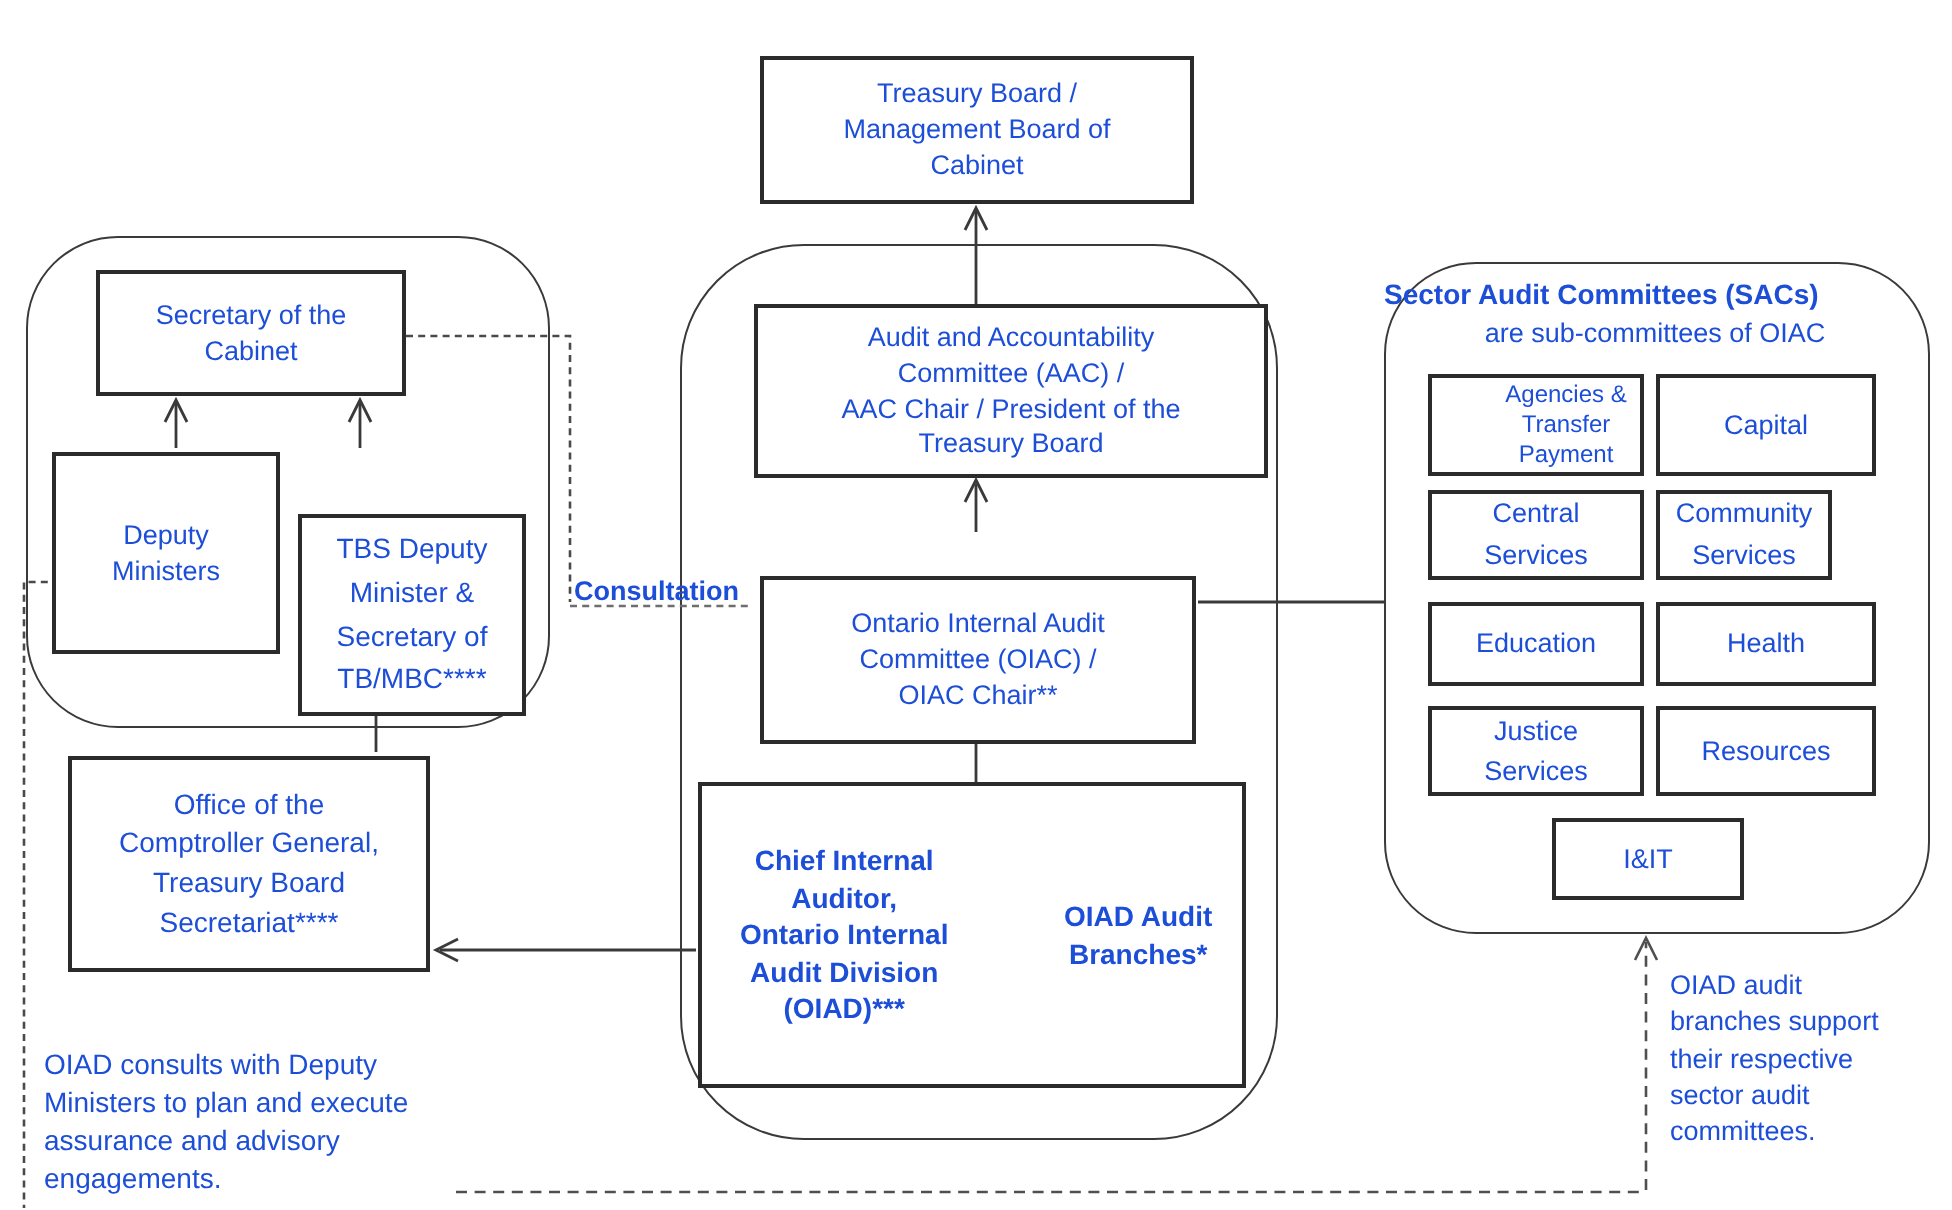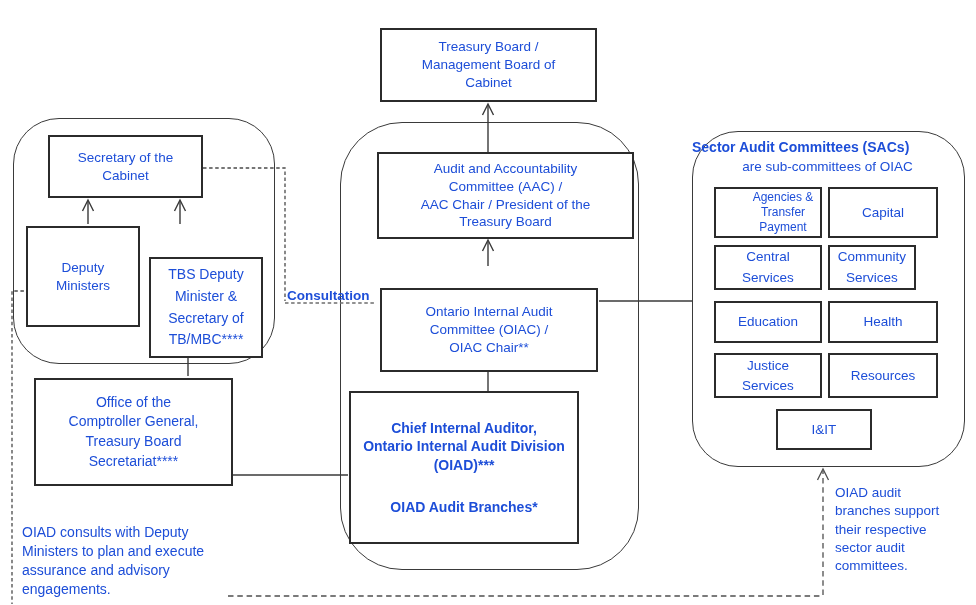--- a/index.html
+++ b/index.html
@@ -78,39 +78,39 @@
 
   <div class="box" style="left:377px;top:152px;width:257px;height:87px;"><span>Audit and Accountability
 Committee (AAC) /
 AAC Chair / President of the
 Treasury Board</span></div>
 
   <div class="box" style="left:380px;top:266px;width:218px;height:84px;margin-top:22px;"><span>Ontario Internal Audit
 Committee (OIAC) /
 OIAC Chair**</span></div>
 
-  <div class="box bold" style="left:349px;top:391px;width:230px;height:153px;flex-direction:column;gap:24px;font-size:14px;">
+  <div class="box bold" style="left:349px;top:391px;width:274px;height:153px;flex-direction:row;gap:24px;font-size:14px;">
     <span>Chief Internal Auditor,
 Ontario Internal Audit Division
 (OIAD)***</span>
     <span>OIAD Audit Branches*</span>
   </div>
 
   <div class="box" style="left:48px;top:135px;width:155px;height:63px;"><span>Secretary of the
 Cabinet</span></div>
 
   <div class="box" style="left:26px;top:226px;width:114px;height:101px;"><span>Deputy
 Ministers</span></div>
 
   <div class="box" style="left:149px;top:226px;width:114px;height:101px;line-height:1.55;font-size:14px;margin-top:31px;"><span>TBS Deputy
 Minister &amp;
 Secretary of
 TB/MBC****</span></div>
 
-  <div class="box" style="left:34px;top:378px;width:199px;height:108px;font-size:14px;line-height:1.4;"><span>Office of the
+  <div class="box" style="left:34px;top:378px;width:181px;height:108px;font-size:14px;line-height:1.4;"><span>Office of the
 Comptroller General,
 Treasury Board
 Secretariat****</span></div>
 
   <div class="sac-title" style="left:692px;top:139px;width:271px;">Sector Audit Committees (SACs)</div>
   <div class="sac-sub" style="left:692px;top:159px;width:271px;">are sub-committees of OIAC</div>
 
   <div class="box" style="left:714px;top:187px;width:108px;height:51px;font-size:12px;line-height:1.25;padding-left:30px;"><span>Agencies &amp;
 Transfer
 Payment</span></div>

